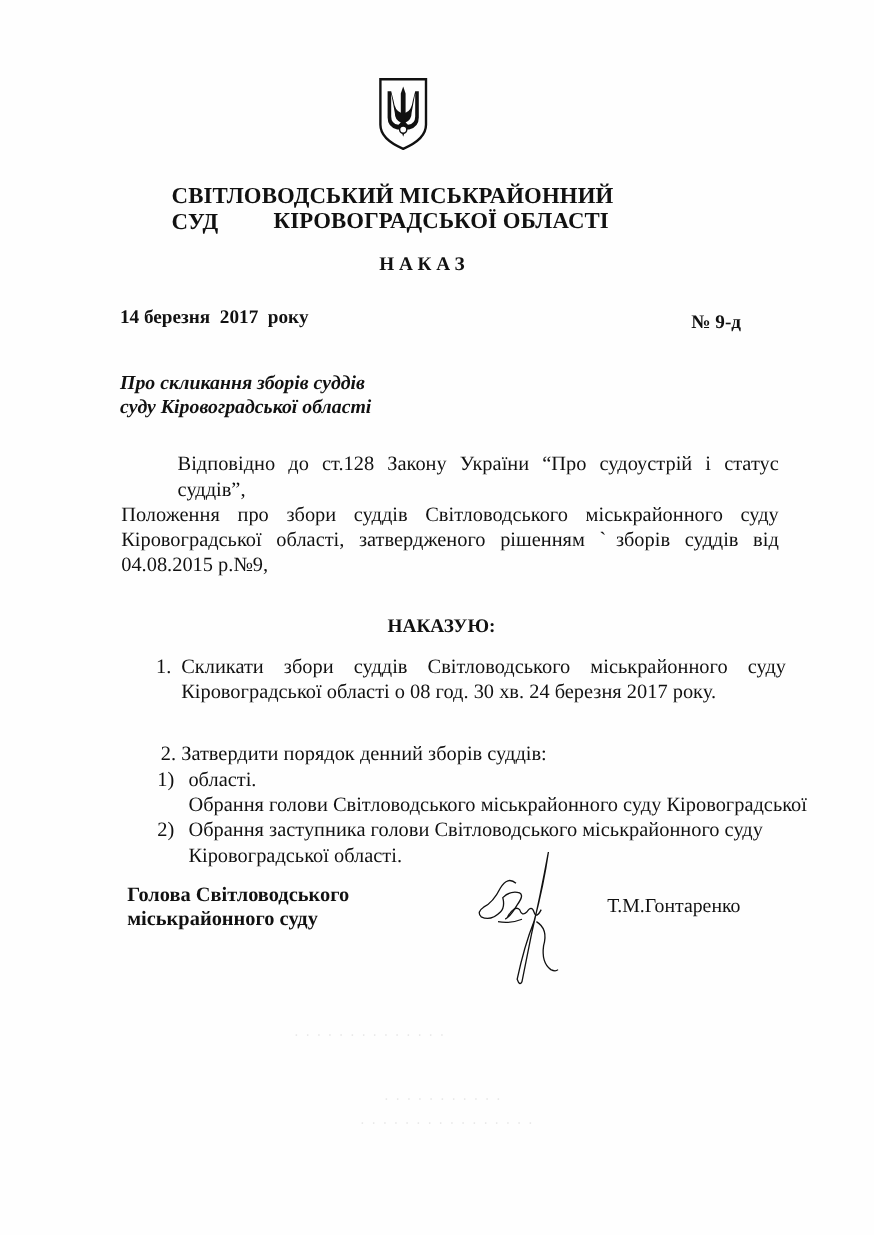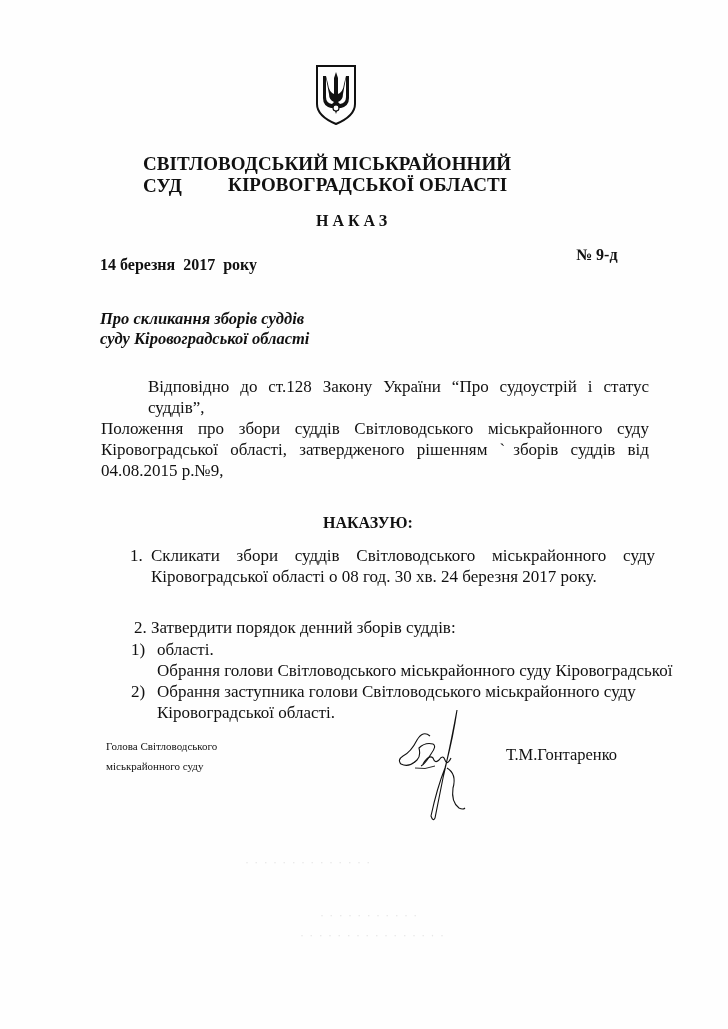--- a/index.html
+++ b/index.html
@@ -45,21 +45,21 @@
     }
     .order-date {
       position: absolute;
       top: 256px; left: 100px;
       font-weight: bold;
       font-size: 16px;
       white-space: pre;
     }
     .order-number {
       position: absolute;
-      top: 246px; left: 576px;
+      top: 260px; left: 576px;
       font-weight: bold;
       font-size: 16px;
     }
     .subject {
       position: absolute;
       top: 309px; left: 100px;
       font-weight: bold;
       font-style: italic;
       font-size: 16.5px;
       line-height: 20px;
@@ -103,22 +103,22 @@
       font-size: 17px;
       line-height: 21px;
     }
     .agenda .num { position: absolute; left: -3px; top: 0; }
     .agenda .text { margin-left: 23px; white-space: nowrap; }
     .agenda-1 { top: 639px; }
     .agenda-2 { top: 681px; }
     .signer-title {
       position: absolute;
       top: 736px; left: 106px;
-      font-weight: normal;
-      font-size: 11px;
+      font-weight: bold;
+      font-size: 17px;
       line-height: 20px;
     }
     .signature {
       position: absolute;
       left: 395px; top: 708px;
       width: 90px; height: 115px;
     }
     .signer-name {
       position: absolute;
       top: 745px; left: 506px;

